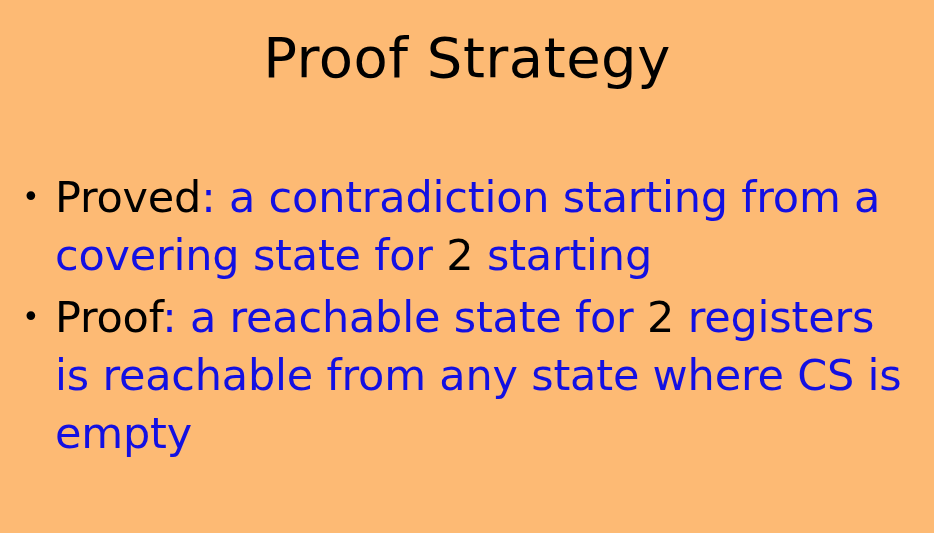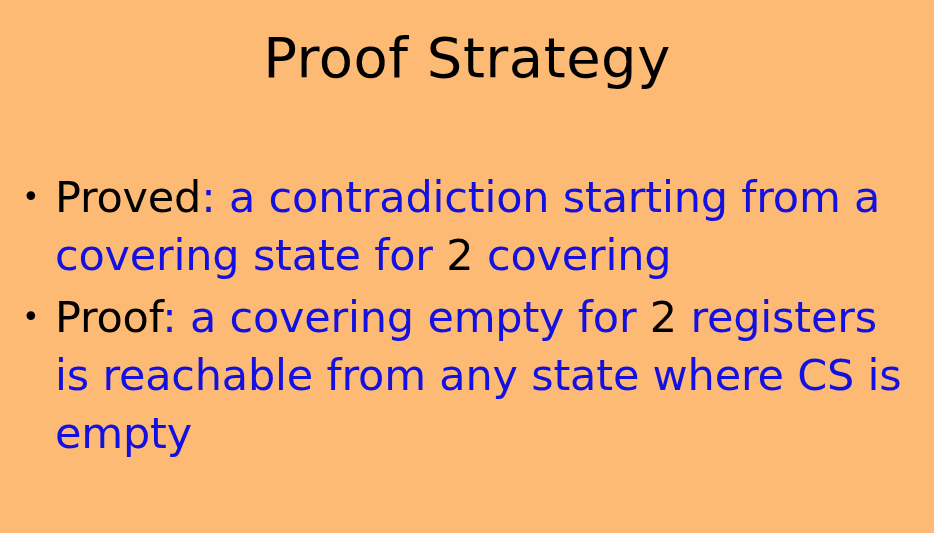--- a/index.html
+++ b/index.html
@@ -89,23 +89,23 @@
 <body>
 
 <div id="slide">
 
   <div id="slide-title">Proof Strategy</div>
 
   <ul id="body-list">
 
     <li class="bullet-item">
       <span class="bullet-marker">•</span>
-      <span class="bullet-text"><span class="txt-black">Proved</span><span class="txt-blue">:</span><span class="txt-blue"> a contradiction starting from a covering state for </span><span class="txt-black">2</span><span class="txt-blue"> covering</span></span>
+      <span class="bullet-text"><span class="txt-black">Proved</span><span class="txt-blue">:</span><span class="txt-blue"> a contradiction starting from a covering state for </span><span class="txt-black">2</span><span class="txt-blue"> starting</span></span>
     </li>
 
     <li class="bullet-item">
       <span class="bullet-marker">•</span>
-      <span class="bullet-text"><span class="txt-black">Proof</span><span class="txt-blue">:</span><span class="txt-blue"> a covering empty for </span><span class="txt-black">2</span><span class="txt-blue"> registers is reachable from any state where CS is empty</span></span>
+      <span class="bullet-text"><span class="txt-black">Proof</span><span class="txt-blue">:</span><span class="txt-blue"> a reachable state for </span><span class="txt-black">2</span><span class="txt-blue"> registers is reachable from any state where CS is empty</span></span>
     </li>
 
   </ul>
 
 </div>
 
 </body></html>

